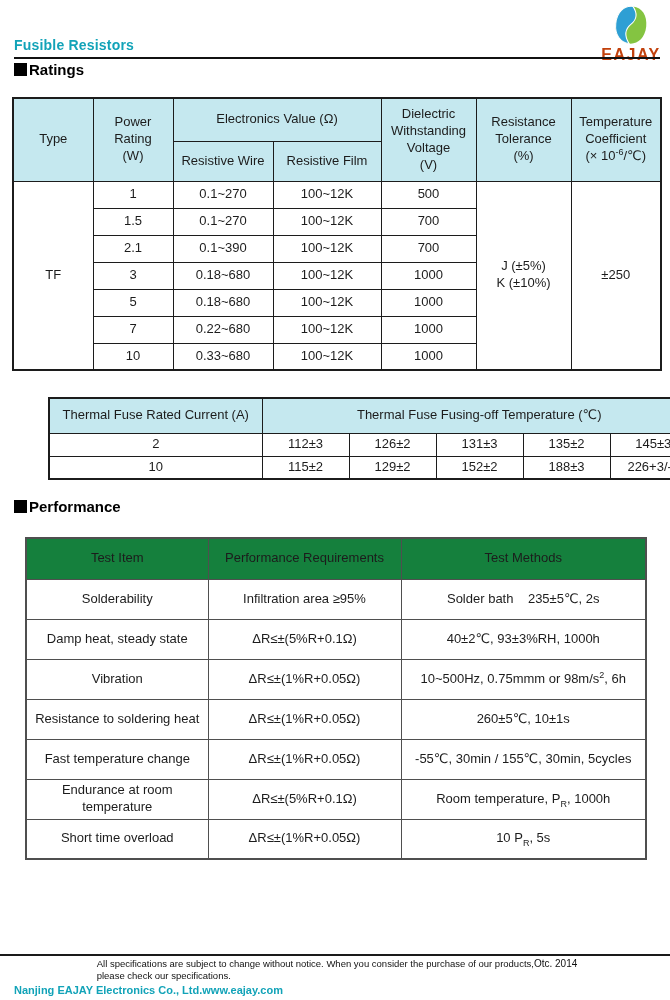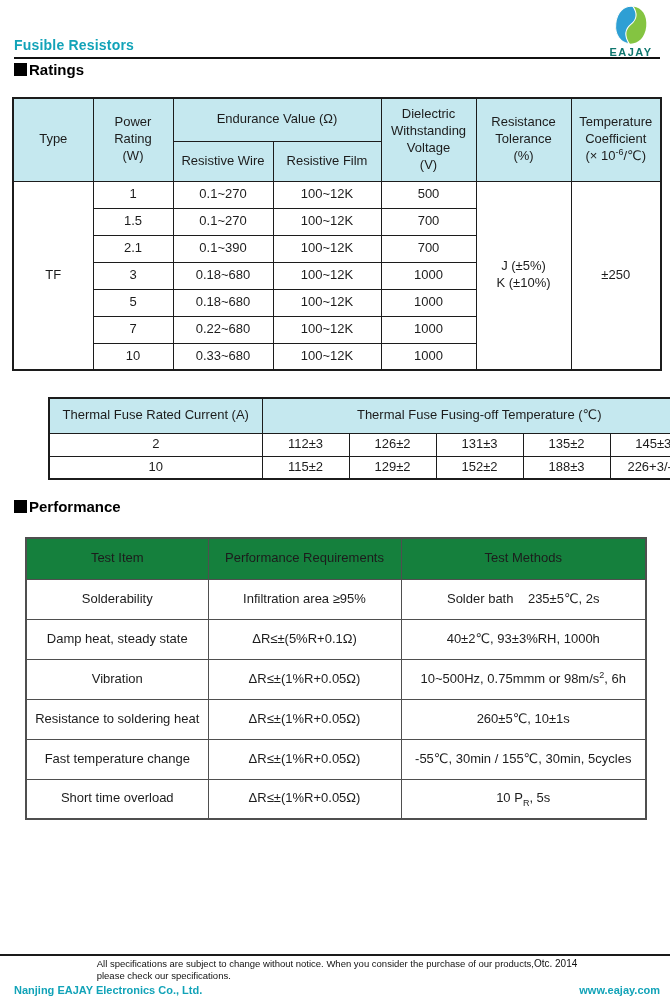--- a/index.html
+++ b/index.html
@@ -11,21 +11,21 @@
   }
   sup { font-size:9px; vertical-align:super; line-height:0; }
   sub { font-size:9px; vertical-align:sub; line-height:0; }
 
   
   .logo {
     position:absolute; top:4px; right:8px; width:62px; text-align:center;
   }
   .logo-mark { display:block; margin:0 auto; }
   .logo-text {
-    color:#0f766e; font-size:11px; font-weight:600; letter-spacing:1.5px; line-height:1;
+    color:#c2410c; font-size:16px; font-weight:600; letter-spacing:1.5px; line-height:1;
     margin-top:1px;
   }
   h1.page-title {
     position:absolute; top:37px; left:14px;
     color:#12a3b8; font-size:14px; font-weight:bold; letter-spacing:0.2px;
   }
   .title-rule {
     position:absolute; top:57px; left:14px; width:646px;
     border-top:2px solid #111;
   }
@@ -77,21 +77,21 @@
   #performance-table td { height:40px; padding:2px 4px;margin-top:13px; }
 
   
   .footer {
     position:absolute; top:954px; left:0; width:670px;
     border-top:2px solid #1a1a1a; padding:2px 10px 0 14px;
   }
   .footer-row { display:flex; justify-content:center; align-items:flex-start; }
   .disclaimer { font-size:9.5px; color:#111; line-height:1.25; }
   .footer-date { font-size:10px; color:#111; }
-  .footer-row2 { display:flex; justify-content:space-between; margin-top:2px; }
+  .footer-row2 { display:flex; margin-top:2px; }
   .company, .website { color:#12a3b8; font-size:11px; font-weight:bold; }
 </style>
 </head>
 <body>
 
 <div class="logo">
   <svg class="logo-mark" viewBox="0 0 40 48" width="34" height="42" aria-hidden="true">
     <g transform="rotate(6 20 24)">
       <path d="M20 2 C31 2 38 11 38 24 C38 38 30 46 20 46 C10 46 2 38 2 24 C2 11 9 2 20 2 Z" fill="#84c441"></path>
       <path d="M20 2 C9 2 2 11 2 24 C2 38 10 46 20 46 C13 37 14 29 20 23 C27 16 25 8 20 2 Z" fill="#2e9fd4" stroke="#ffffff" stroke-width="1.2"></path>
@@ -115,21 +115,21 @@
       <col style="width:100px">
       <col style="width:108px">
     <col style="width:95px">
       <col style="width:95px">
       <col style="width:90px">
   </colgroup>
   <thead>
     <tr class="h1">
       <th rowspan="2">Type</th>
       <th rowspan="2">Power<br>Rating<br>(W)</th>
-      <th colspan="2">Endurance Value (Ω)</th>
+      <th colspan="2">Electronics Value (Ω)</th>
       <th rowspan="2">Dielectric<br>Withstanding<br>Voltage<br>(V)</th>
       <th rowspan="2">Resistance<br>Tolerance<br>(%)</th>
       <th rowspan="2">Temperature<br>Coefficient<br>(× 10<sup>-6</sup>/℃)</th>
     </tr>
     <tr class="h2">
       <th>Resistive Wire</th>
       <th>Resistive Film</th>
     </tr>
   </thead>
   <tbody>
@@ -255,20 +255,25 @@
     </tr>
     <tr>
       <td>Resistance to soldering heat</td>
       <td>ΔR≤±(1%R+0.05Ω)</td>
       <td>260±5℃, 10±1s</td>
     </tr>
     <tr>
       <td>Fast temperature change</td>
       <td>ΔR≤±(1%R+0.05Ω)</td>
       <td>-55℃, 30min / 155℃, 30min, 5cycles</td>
+    </tr>
+    <tr>
+      <td>Endurance at room temperature</td>
+      <td>ΔR≤±(5%R+0.1Ω)</td>
+      <td>Room temperature, P<sub>R</sub>, 1000h</td>
     </tr>
     <tr>
       <td>Short time overload</td>
       <td>ΔR≤±(1%R+0.05Ω)</td>
       <td>10 P<sub>R</sub>, 5s</td>
     </tr>
   </tbody>
 </table>
 
 <div class="footer">

